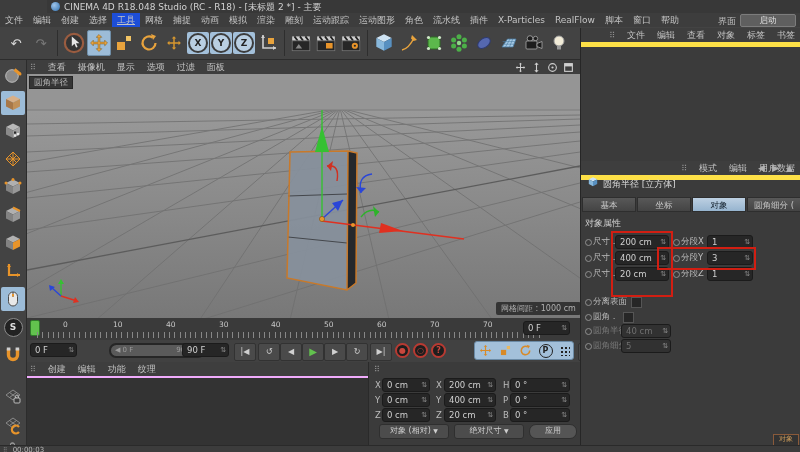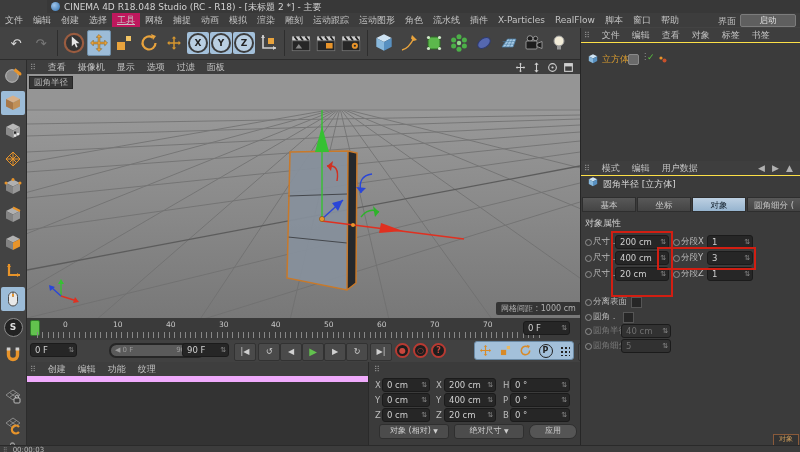--- a/index.html
+++ b/index.html
@@ -8,21 +8,21 @@
   .abs{position:absolute;}
   
   #titlebar{left:0;top:0;width:800px;height:13px;background:#383838;border-bottom:1px solid #2b2b2b;margin-left:47px;}
   #titlebar .logo{position:absolute;left:4px;top:2px;width:9px;height:9px;border-radius:50%;
       background:radial-gradient(circle at 35% 35%,#9fc5ea,#2f6fae);}
   #titlebar .ttl{position:absolute;left:17px;top:1px;font-size:9px;color:#d2d2d2;white-space:nowrap;}
   #titlebar .minbtn{position:absolute;right:32px;top:0;color:#bbb;font-size:9px;}
   
   #menubar{left:0;top:13px;width:800px;height:14px;background:#3d3d3d;border-bottom:1px solid #2e2e2e;white-space:nowrap;}
   .mi{display:inline-block;padding:1px 5px;color:#c4c4c4;font-size:9px;}
-  .mi.active{background:#be185d;text-decoration:underline;}
+  .mi.active{background:#1d4ed8;text-decoration:underline;}
   #ifc-label{position:absolute;right:64px;top:2px;color:#bdbdbd;}
   #ifc-btn{position:absolute;right:4px;top:1px;width:54px;height:11px;background:#5f5f5f;border:1px solid #7c7c7c;
       border-radius:2px;text-align:center;line-height:11px;color:#e0e0e0;font-size:8.5px;}
   
   #toolbar{left:0;top:27px;width:800px;height:33px;background:#434343;border-bottom:1px solid #2c2c2c;
       display:flex;align-items:center;padding-left:4px;box-sizing:border-box;gap:1px;}
   .tb{width:24px;height:26px;display:flex;align-items:center;justify-content:center;flex:0 0 auto;border-radius:2px;}
   .tb.active{background:#9cbcd8;border:1px solid #6f8ea8;box-sizing:border-box;}
   .tb.dis{opacity:.35;}
   .sep{width:1px;height:26px;background:#2e2e2e;margin:0 3px;flex:0 0 auto;}
@@ -65,30 +65,30 @@
   .rbtn{position:absolute;top:3px;width:15px;height:15px;border:2px solid #b83a32;border-radius:50%;background:#1e1e1e;
       color:#c8473d;font-size:8px;font-weight:bold;text-align:center;line-height:12px;box-sizing:border-box;}
   #keytools{position:absolute;left:447px;top:1px;width:100px;height:19px;background:#a3c0da;border:1px solid #6b8aa5;
       border-radius:3px;display:flex;align-items:center;justify-content:space-around;box-sizing:border-box;}
   #rangeslider{position:absolute;left:82px;top:3px;width:96px;height:15px;background:#262626;border-radius:7px;}
   #rangeslider .bar{position:absolute;left:2px;top:2px;right:2px;bottom:2px;background:#5a5a5a;border-radius:6px;
       color:#9c9c9c;font-size:7px;line-height:11px;}
   #rangeslider .lft{position:absolute;left:4px;}  #rangeslider .rgt{position:absolute;right:4px;}
   
   #matpanel{left:27px;top:362px;width:341px;height:83px;background:#333;}
-  #matmenu{position:absolute;left:0;top:0;width:100%;height:14px;background:#3e3e3e;border-bottom:6px solid #f0abfc;white-space:nowrap;}
+  #matmenu{position:absolute;left:0;top:0;width:100%;height:14px;background:#3e3e3e;border-bottom:2px solid #f0abfc;white-space:nowrap;}
   #coords{left:368px;top:362px;width:212px;height:83px;background:#3b3b3b;border-left:1px solid #2a2a2a;}
   .chead{position:absolute;top:17px;color:#c2c2c2;}
   .clbl{position:absolute;color:#bdbdbd;font-size:8.5px;line-height:14px;}
   .cbtn{position:absolute;top:62px;height:13px;background:#4c4c4c;border:1px solid #2f2f2f;border-radius:3px;
       color:#cfcfcf;font-size:8px;text-align:center;line-height:12px;}
   .cbtn.pill{border-radius:7px;background:#555;}
   
   #rightcol{left:580px;top:28px;width:220px;height:417px;background:#3b3b3b;border-left:1px solid #262626;}
-  .pmenu{position:absolute;left:0;width:220px;height:14px;background:#3e3e3e;border-bottom:1px solid #fde047;white-space:nowrap;}
+  .pmenu{position:absolute;left:0;width:220px;height:14px;background:#3e3e3e;border-bottom:5px solid #fde047;white-space:nowrap;text-align:right;}
   #objrow{position:absolute;left:0;top:24px;width:220px;height:14px;}
   #objname{position:absolute;left:21px;top:1px;color:#d89b2f;}
   .tag{position:absolute;top:2px;}
   #attrtitle{position:absolute;left:22px;top:150px;color:#d8d8d8;}
   .tab{position:absolute;top:169px;width:54px;height:15px;background:linear-gradient(#585858,#444);
       border:1px solid #2e2e2e;box-sizing:border-box;text-align:center;line-height:14px;color:#c8c8c8;
       overflow:hidden;white-space:nowrap;font-size:8.5px;}
   .tab.active{background:linear-gradient(#bdd0e2,#96b4cf);color:#13202c;}
   #attrsec{position:absolute;left:4px;top:189px;color:#d0d0d0;}
   .arow{position:absolute;left:0;width:220px;height:14px;}
@@ -567,35 +567,20 @@
     <span class="cbtn" style="left:85px;width:68px"><span>绝对尺寸</span> <span style="font-size:6px">▼</span></span>
     <span class="cbtn pill" style="left:160px;width:46px">应用</span>
   </div>
 
   <div class="abs" id="rightcol">
 
     <div class="pmenu" style="top:0">
       <span class="grip">⠿</span>
       <span class="vmi">文件</span><span class="vmi">编辑</span><span class="vmi">查看</span><span class="vmi">对象</span><span class="vmi">标签</span><span class="vmi">书签</span>
     </div>
-    <div id="objrow">
-      <svg style="position:absolute;left:6px;top:1px" width="12" height="12" viewBox="0 0 20 20">
-          <polygon points="10,2 17,5.5 10,9 3,5.5" fill="#cfe4f4"></polygon>
-          <polygon points="3,5.5 10,9 10,17 3,13.5" fill="#88b8dc"></polygon>
-          <polygon points="17,5.5 10,9 10,17 17,13.5" fill="#5890c0"></polygon>
-        </svg>
-      <span id="objname">立方体</span>
-      <span class="tag" style="left:47px;width:9px;height:9px;background:#6a6a6a;border:1px solid #8a8a8a;border-radius:2px"></span>
-      <span class="tag" style="left:60px;top:0;color:#9a9a9a;font-size:8px">⋮</span>
-      <span class="tag" style="left:66px;top:0;color:#59c23f;font-size:9px">✓</span>
-      <span class="tag" style="left:77px;width:10px;height:10px"><svg width="10" height="10" viewBox="0 0 10 10">
-            <circle cx="3" cy="4" r="1.6" fill="#e8942a"></circle>
-            <circle cx="6.5" cy="6.5" r="2" fill="#c8502a"></circle>
-          </svg></span>
-    </div>
 
     <div class="pmenu" style="top:133px">
       <span class="grip">⠿</span>
       <span class="vmi">模式</span><span class="vmi">编辑</span><span class="vmi">用户数据</span>
       <span style="position:absolute;right:36px;top:2px;color:#b0b0b0">◀</span>
       <span style="position:absolute;right:22px;top:2px;color:#b0b0b0">▶</span>
       <span style="position:absolute;right:8px;top:2px;color:#b0b0b0">▲</span>
     </div>
     <svg style="position:absolute;left:6px;top:148px" width="12" height="12" viewBox="0 0 20 20">
         <polygon points="10,2 17,5.5 10,9 3,5.5" fill="#cfe4f4"></polygon>

